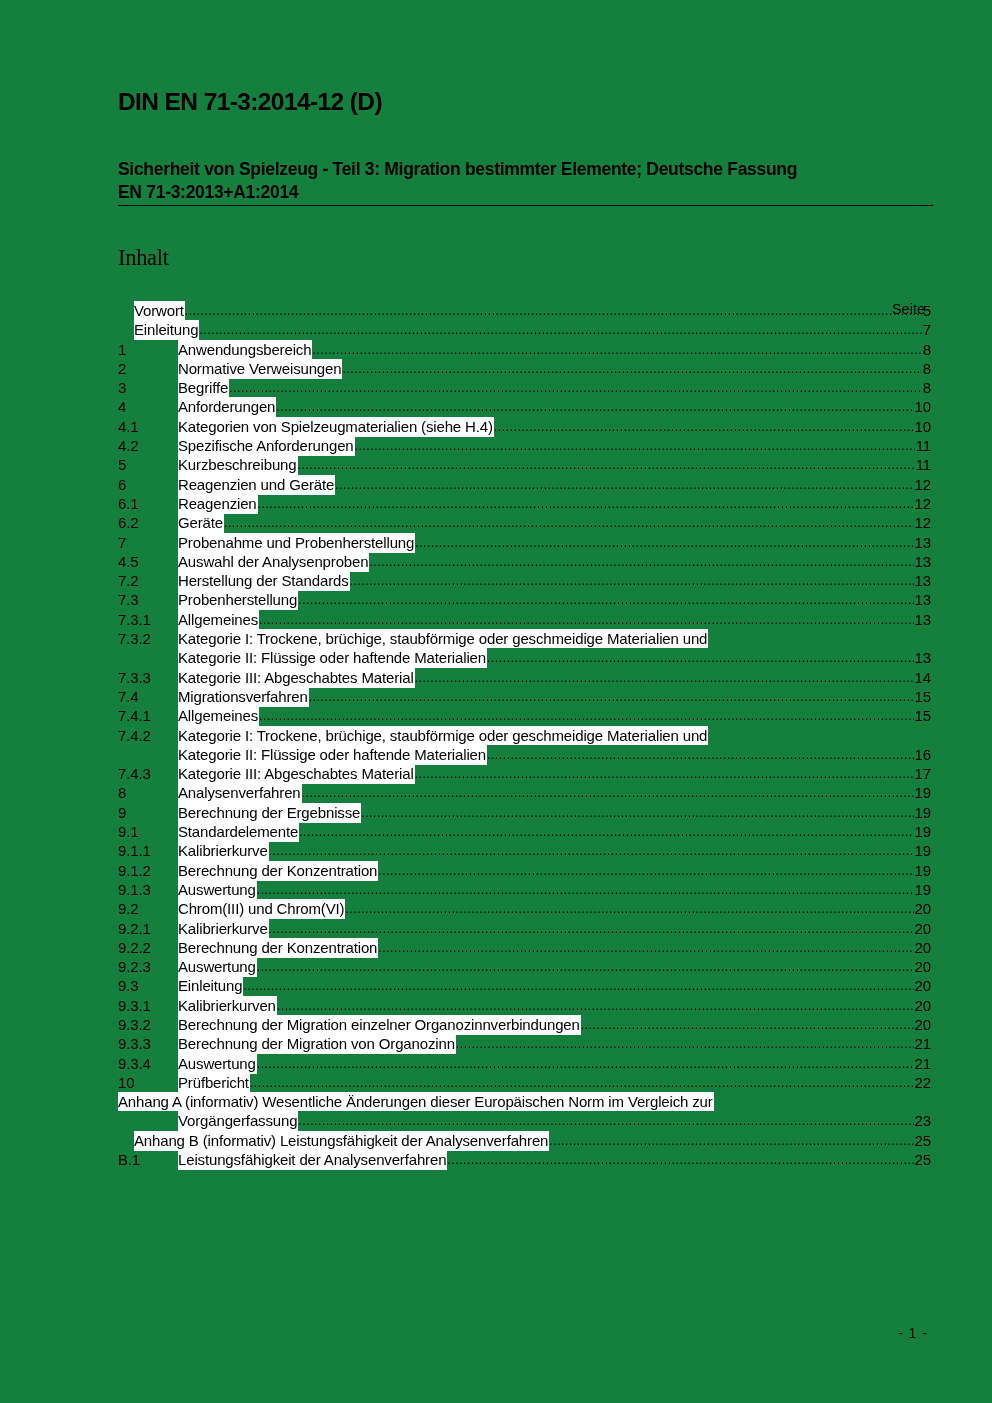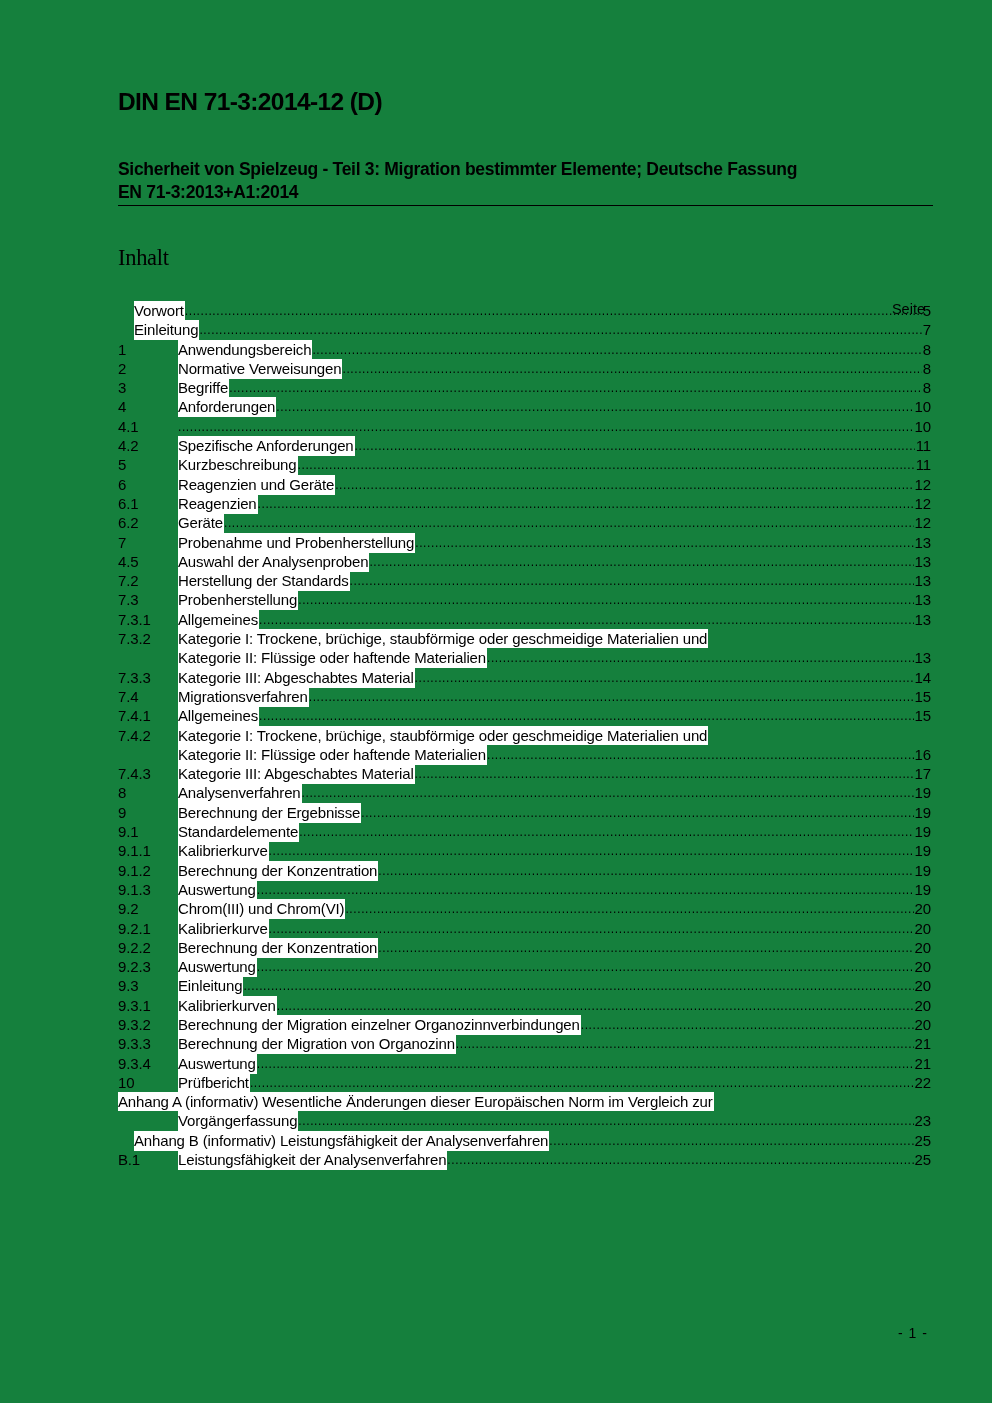--- a/index.html
+++ b/index.html
@@ -82,20 +82,21 @@
         <span class="toc-num">4</span>
         <div class="toc-text-wrap">
           <span class="toc-text">Anforderungen</span>
           <span class="toc-dots"></span>
           <span class="toc-pg">10</span>
         </div>
       </div>
       <div class="toc-row">
         <span class="toc-num">4.1</span>
         <div class="toc-text-wrap">
+          <span class="toc-text">Kategorien von Spielzeugmaterialien (siehe H.4)</span>
           <span class="toc-dots"></span>
           <span class="toc-pg">10</span>
         </div>
       </div>
       <div class="toc-row">
         <span class="toc-num">4.2</span>
         <div class="toc-text-wrap">
           <span class="toc-text">Spezifische Anforderungen</span>
           <span class="toc-dots"></span>
           <span class="toc-pg">11</span>

